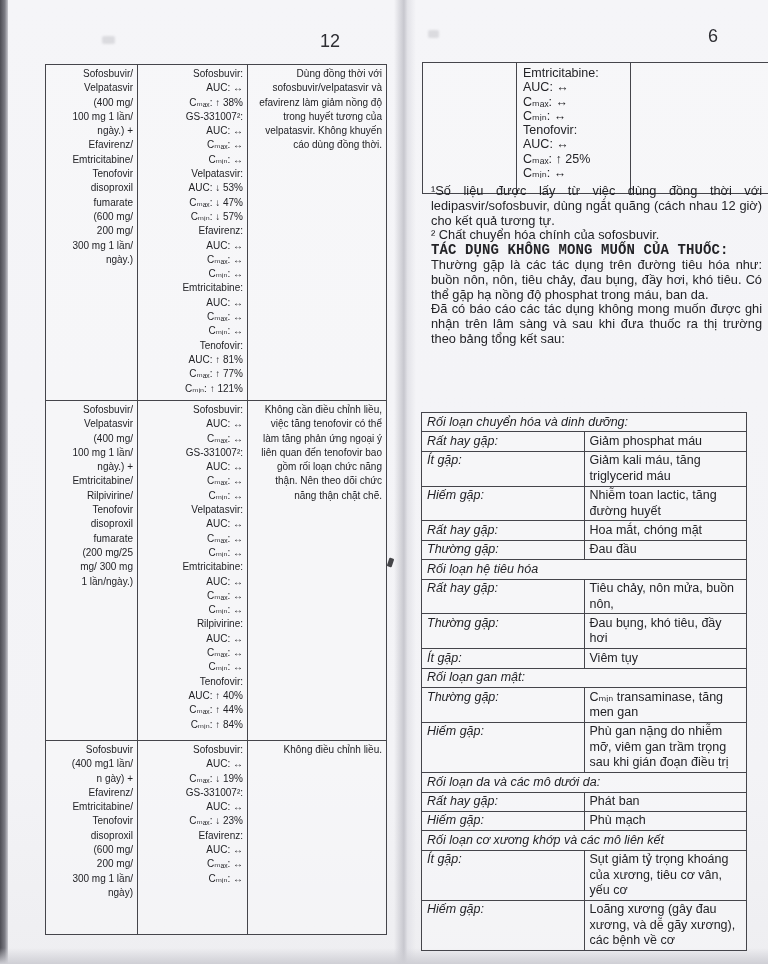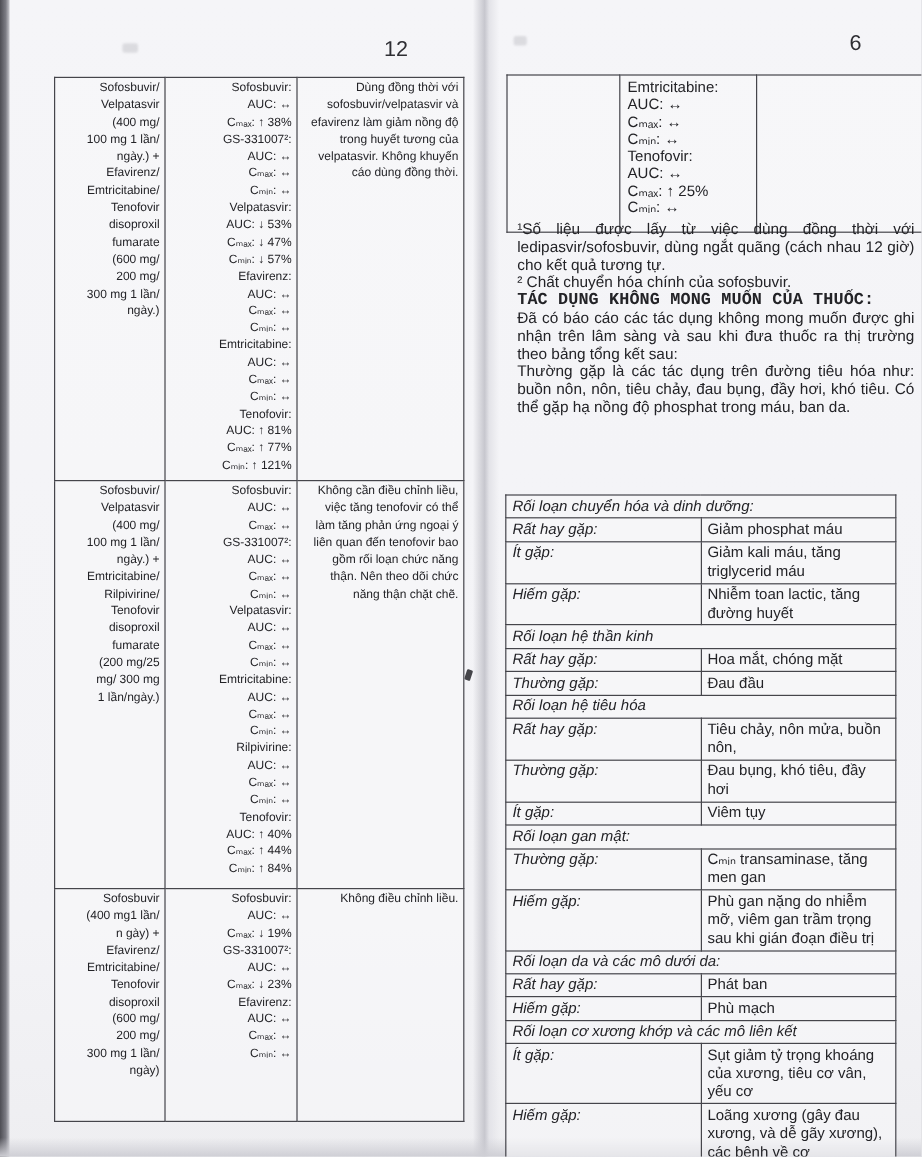--- a/index.html
+++ b/index.html
@@ -192,44 +192,41 @@
 Cₘᵢₙ: ↔</td>
       <td class="c3"></td>
     </tr>
   </tbody>
     </table>
 
   <div class="rtext">
     <p>¹Số liệu được lấy từ việc dùng đồng thời với ledipasvir/sofosbuvir, dùng ngắt quãng (cách nhau 12 giờ) cho kết quả tương tự.</p>
     <p>² Chất chuyển hóa chính của sofosbuvir.</p>
     <p class="adr-heading">TÁC DỤNG KHÔNG MONG MUỐN CỦA THUỐC:</p>
+    <p>Thường gặp là các tác dụng trên đường tiêu hóa như: buồn nôn, nôn, tiêu chảy, đau bụng, đầy hơi, khó tiêu. Có thể gặp hạ nồng độ phosphat trong máu, ban da.</p>
     <p>Đã có báo cáo các tác dụng không mong muốn được ghi nhận trên lâm sàng và sau khi đưa thuốc ra thị trường theo bảng tổng kết sau:</p>
-    <p>Thường gặp là các tác dụng trên đường tiêu hóa như: buồn nôn, nôn, tiêu chảy, đau bụng, đầy hơi, khó tiêu. Có thể gặp hạ nồng độ phosphat trong máu, ban da.</p>
   </div>
 
   <table class="adrtable">
     <tbody>
         <tr class="section">
           <td colspan="2">Rối loạn chuyển hóa và dinh dưỡng:</td>
         </tr>
     <tr>
           <td class="fcol">Rất hay gặp:</td>
           <td>Giảm phosphat máu</td>
         </tr>
     <tr>
           <td class="fcol">Ít gặp:</td>
           <td>Giảm kali máu, tăng triglycerid máu</td>
         </tr>
     <tr>
           <td class="fcol">Hiếm gặp:</td>
           <td>Nhiễm toan lactic, tăng đường huyết</td>
         </tr>
-    <tr class="section">
-          <td colspan="2">Rối loạn hệ thần kinh</td>
-        </tr>
     <tr>
           <td class="fcol">Rất hay gặp:</td>
           <td>Hoa mắt, chóng mặt</td>
         </tr>
     <tr>
           <td class="fcol">Thường gặp:</td>
           <td>Đau đầu</td>
         </tr>
     <tr class="section">
           <td colspan="2">Rối loạn hệ tiêu hóa</td>

